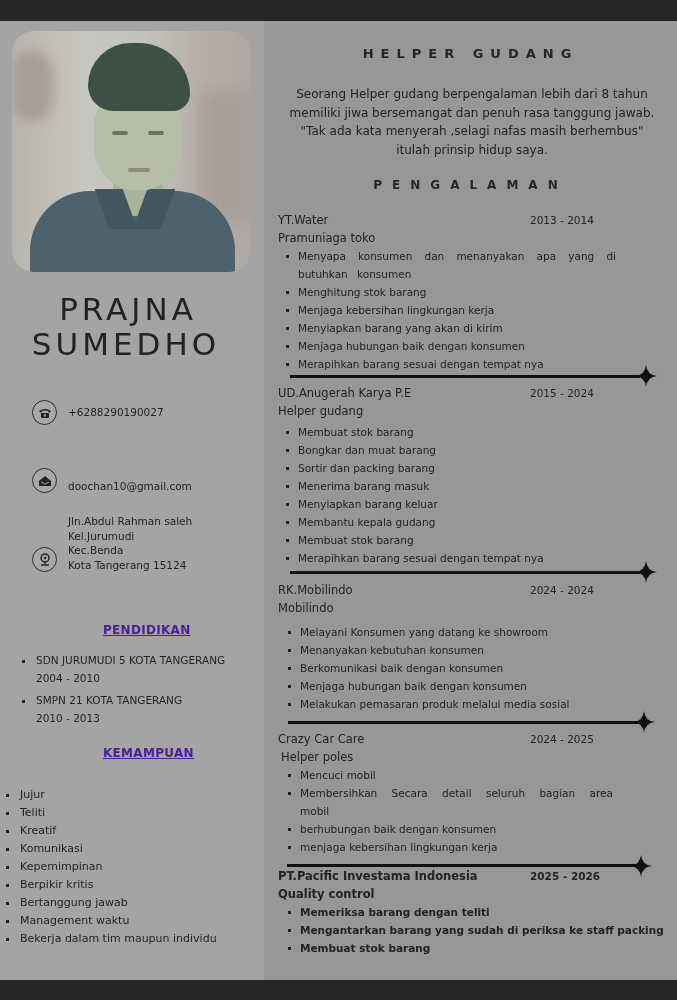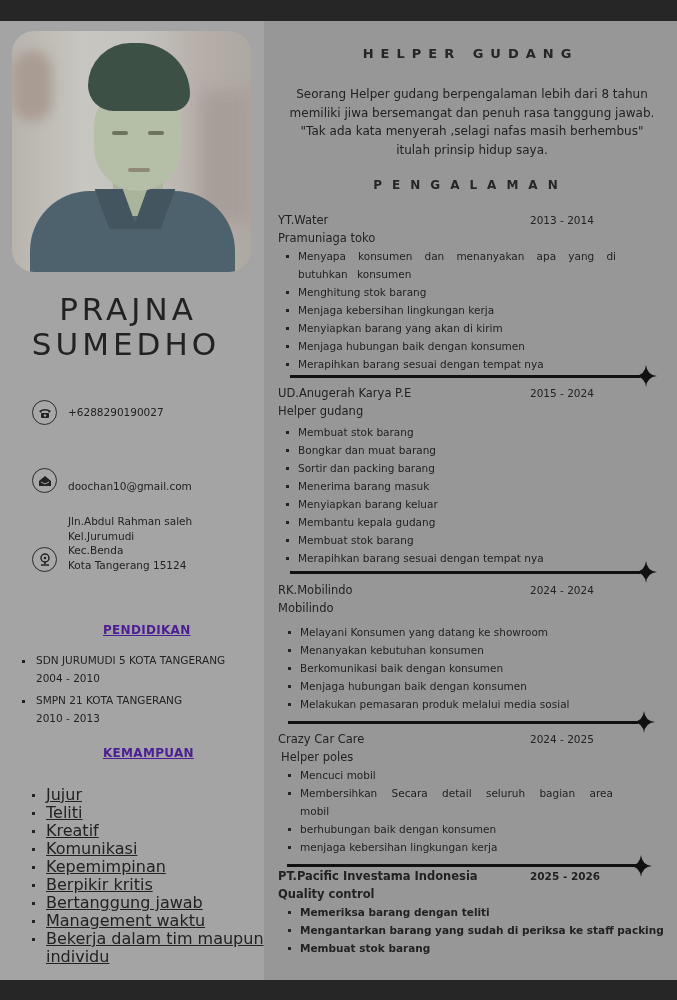--- a/index.html
+++ b/index.html
@@ -60,21 +60,21 @@
     .c-email { top: 447px; align-items: flex-end; }
     .c-addr { top: 493px; align-items: flex-end; }
 
     .section-head {
       position: absolute; left: 63px; font-size: 12px; font-weight: bold;
       text-decoration: underline; color: #4c1d95; letter-spacing: 0.3px; margin-left: 40px;
     }
     .edu { position: absolute; left: 22px; font-size: 10.5px; color: #222; line-height: 17.5px; }
     .edu li { list-style: none; position: relative; padding-left: 14px; margin-bottom: 5px; }
     .edu li::before { content: ""; position: absolute; left: 0; top: 8px; width: 3px; height: 3px; background: #222; }
-    .skills { position: absolute; left: 32px; top: 765px; font-size: 16px; color: #222; text-decoration: underline; }
+    .skills { position: absolute; left: 6px; top: 765px; font-size: 11px; color: #222; }
     .skills li { list-style: none; position: relative; padding-left: 14px; height: 18px; line-height: 18px; }
     .skills li::before { content: ""; position: absolute; left: 0; top: 8px; width: 3px; height: 3px; background: #222; }
     .skills li.bold { font-weight: bold; margin-top: 32px; }
 
     .job-title {
       position: absolute; left: 264px; width: 413px; top: 25px; text-align: center;
       font-size: 13px; letter-spacing: 7px; font-weight: bold; color: #262626;
     }
     .summary {
       position: absolute; left: 272px; width: 400px; top: 64px; text-align: center;

